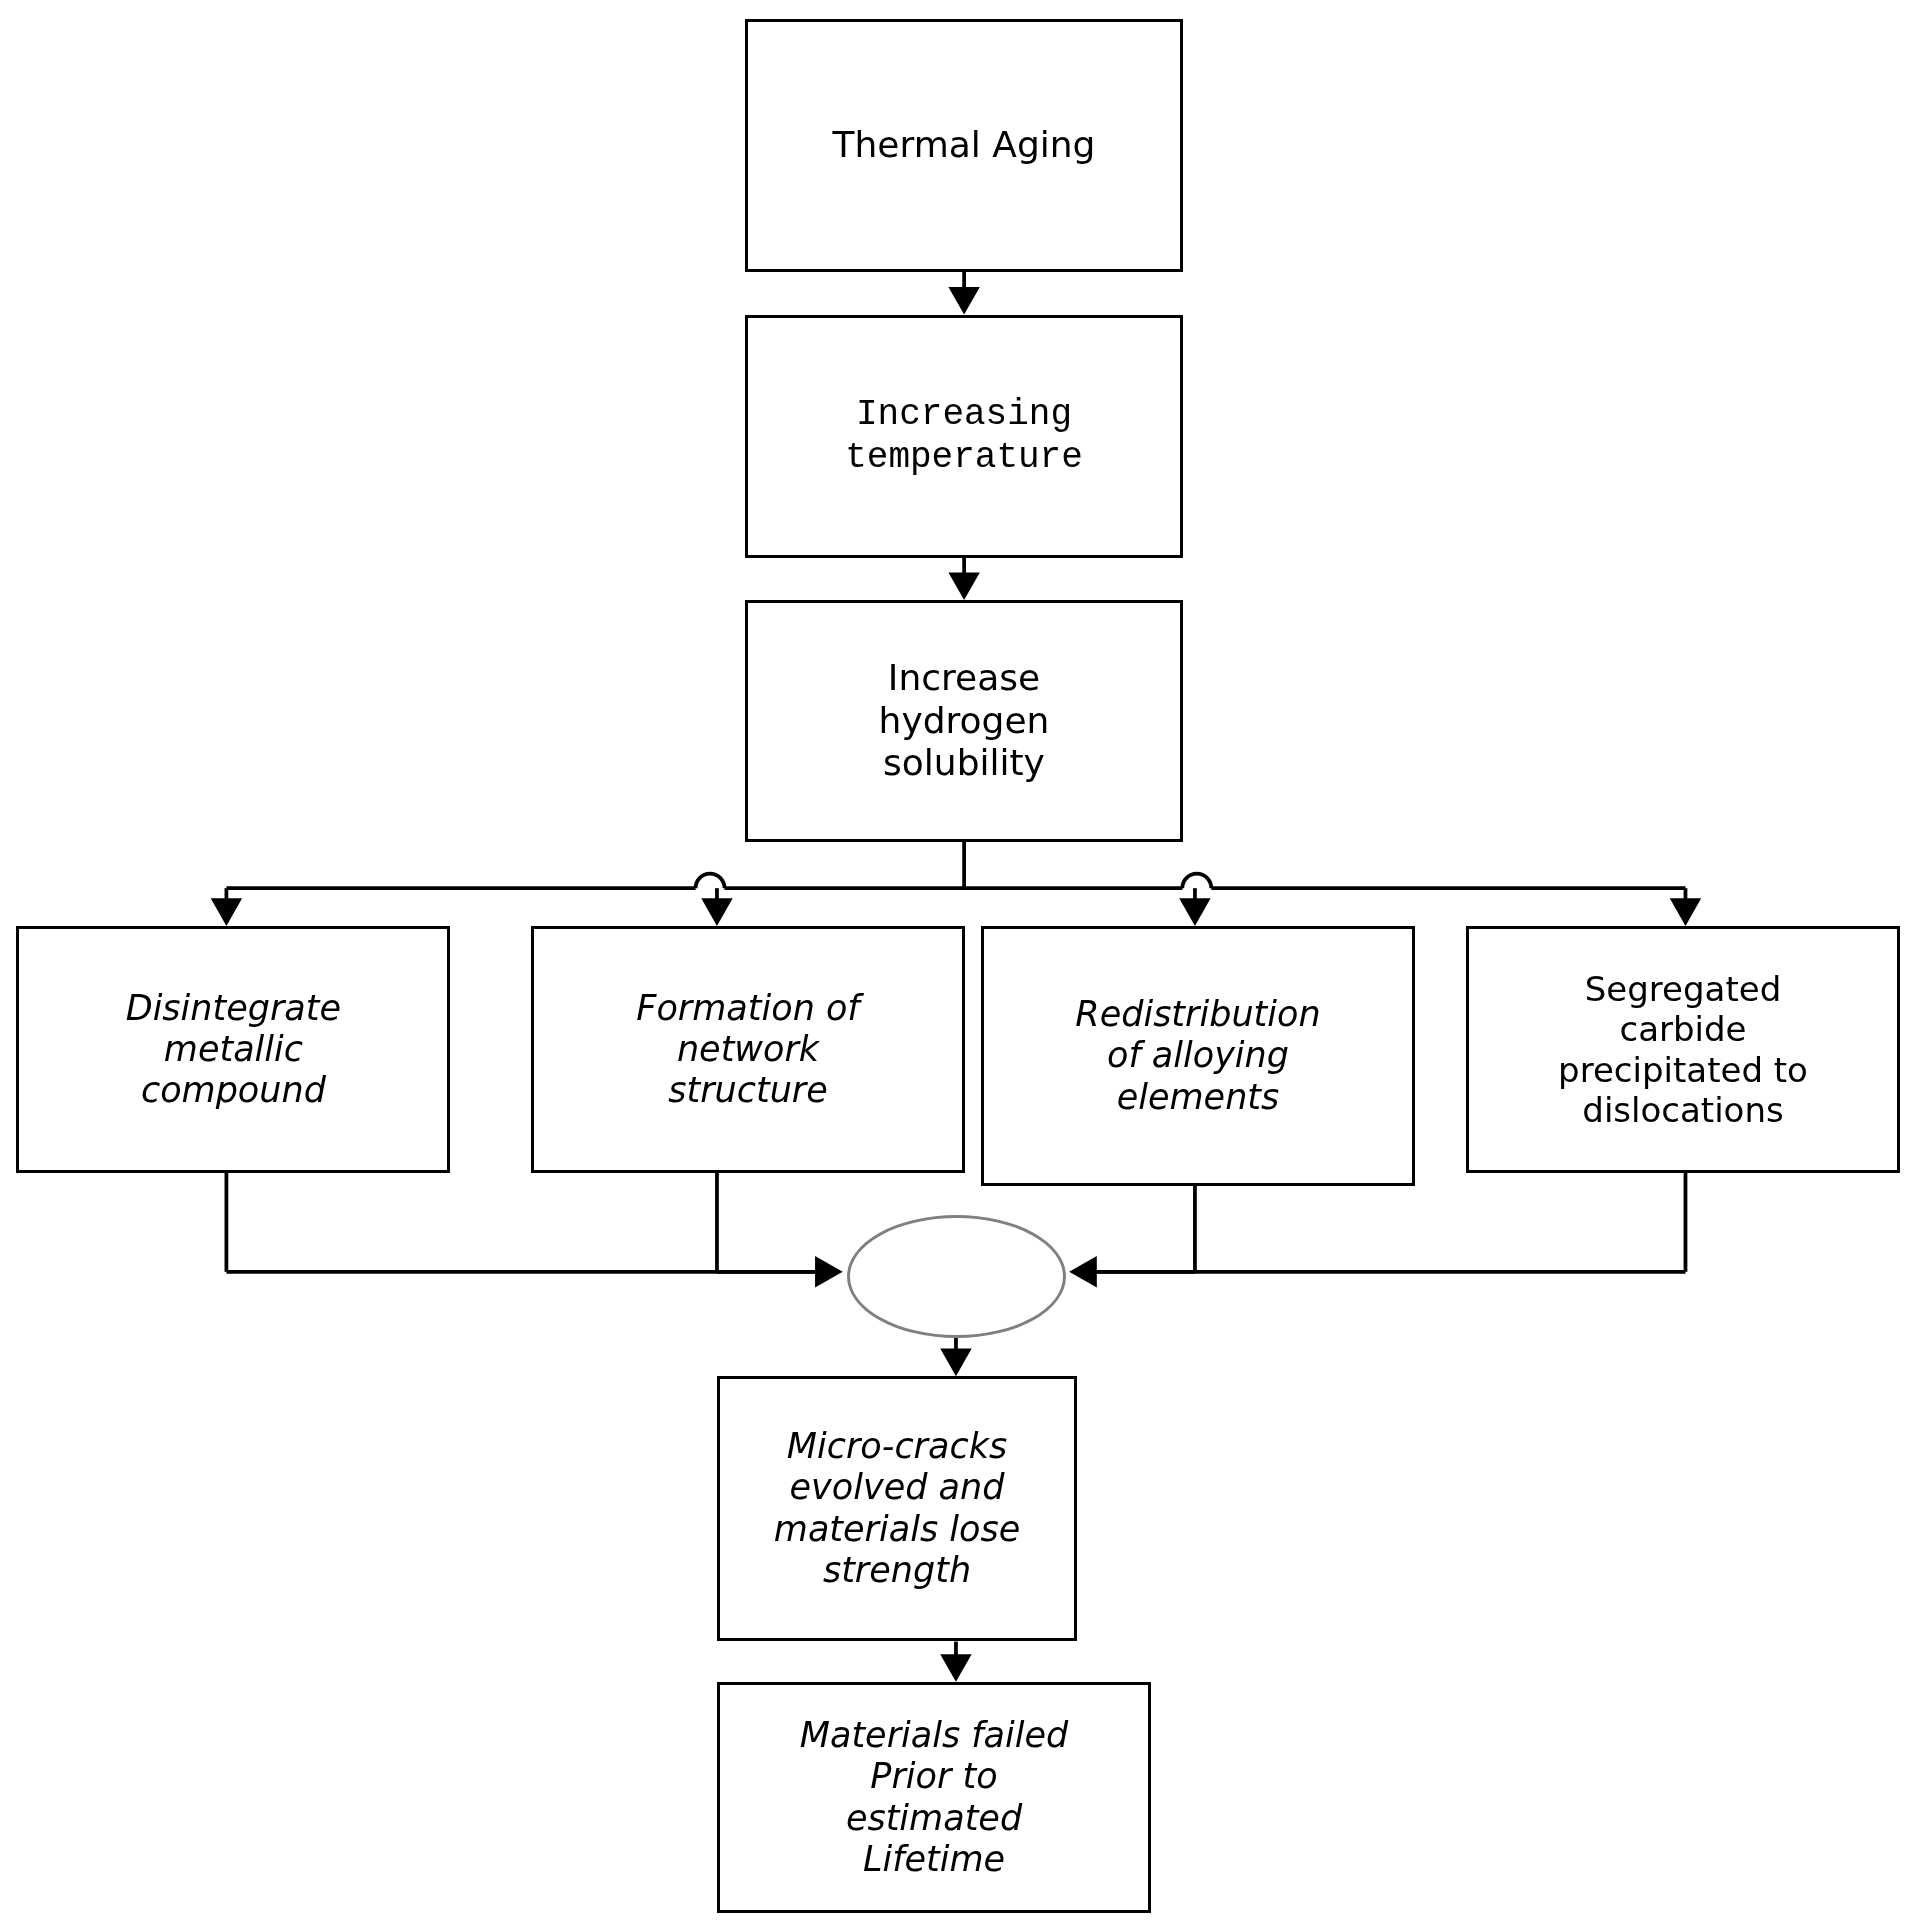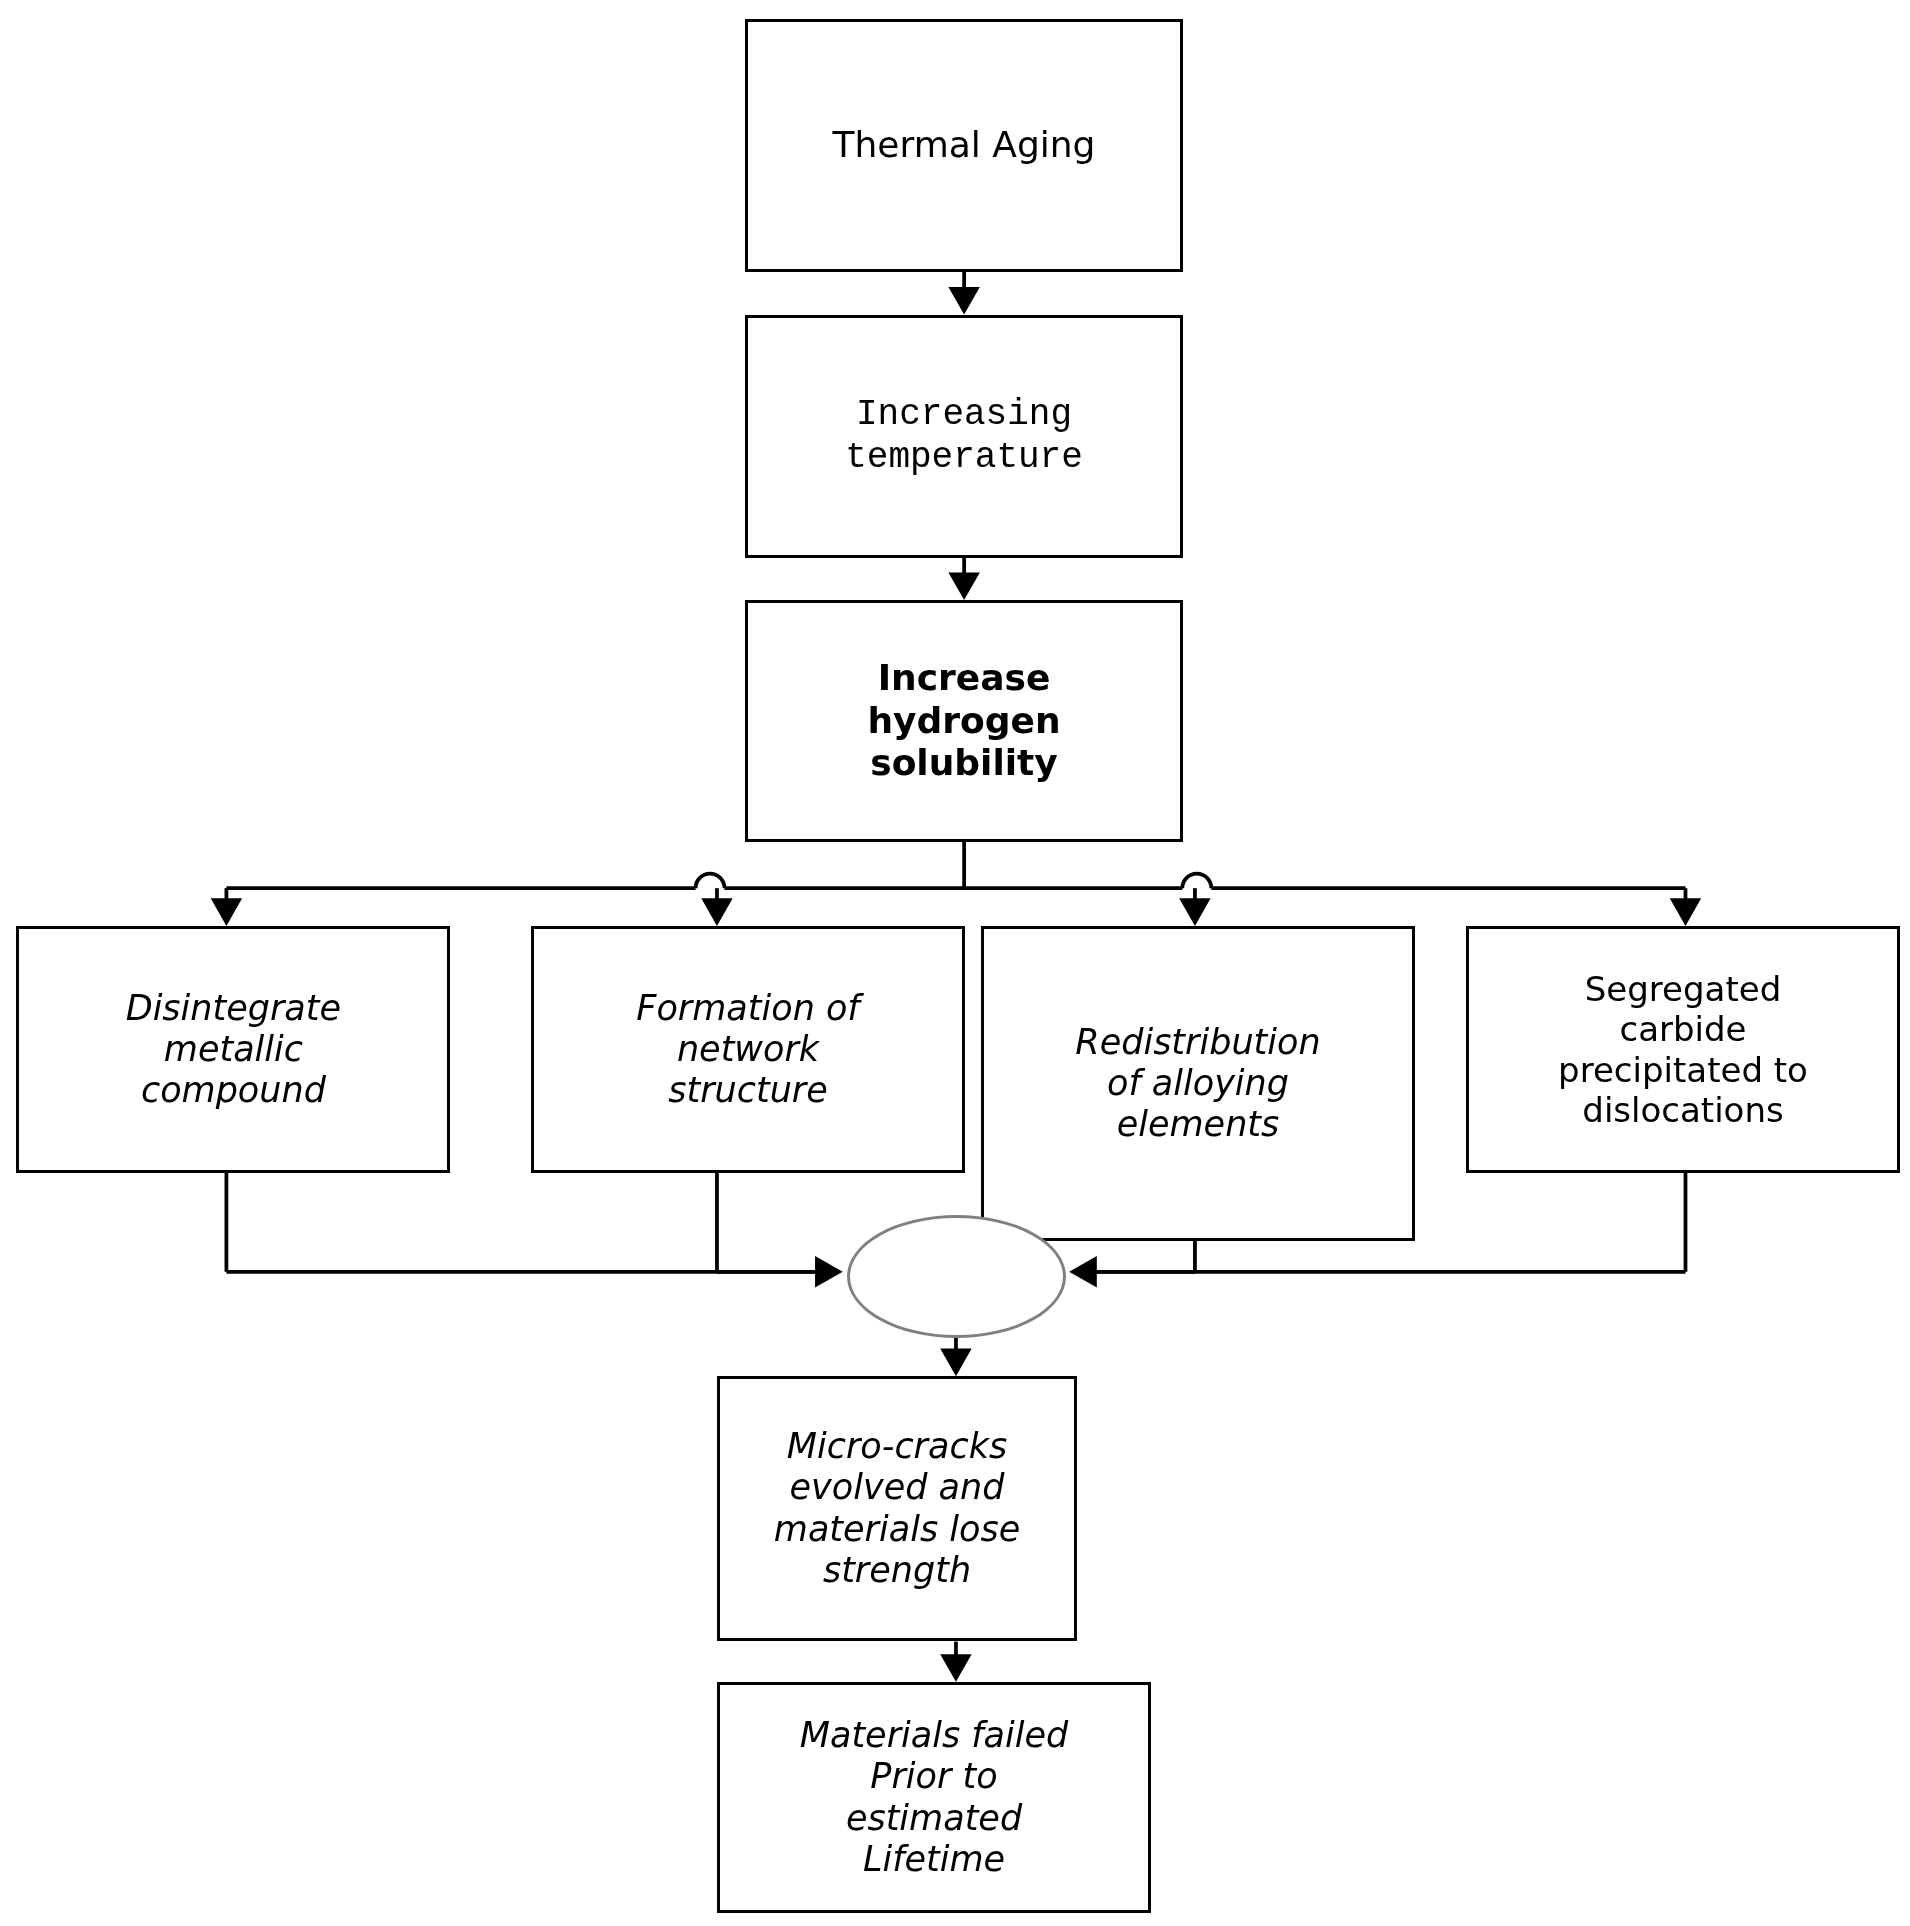--- a/index.html
+++ b/index.html
@@ -127,39 +127,39 @@
 
   <div class="node big" style="left:745px; top:19px; width:438px; height:253px;">
     <span class="label">Thermal Aging</span>
   </div>
 
   <div class="node big" style="left:745px; top:315px; width:438px; height:243px;font-family:Liberation Mono, monospace;">
     <span class="label">Increasing
 temperature</span>
   </div>
 
-  <div class="node big" style="left:745px; top:600px; width:438px; height:242px;font-weight:bold;">
+  <div class="node big" style="left:745px; top:600px; width:438px; height:242px;">
     <span class="label">Increase
 hydrogen
 solubility</span>
   </div>
 
   <div class="node mid" style="left:16.4px; top:926px; width:434px; height:247px;">
     <span class="label">Disintegrate
 metallic
 compound</span>
   </div>
 
   <div class="node mid" style="left:500px; top:926px; width:434px; height:247px;margin-left:31px;">
     <span class="label">Formation of
 network
 structure</span>
   </div>
 
-  <div class="node mid" style="left:981px; top:926px; width:434px; height:315px;justify-content:flex-end;">
+  <div class="node mid" style="left:981px; top:926px; width:434px; height:260px;justify-content:flex-end;">
     <span class="label">Redistribution
 of alloying
 elements</span>
   </div>
 
   <div class="node sm" style="left:1466px; top:926px; width:434px; height:247px;">
     <span class="label">Segregated
 carbide
 precipitated to
 dislocations</span>

